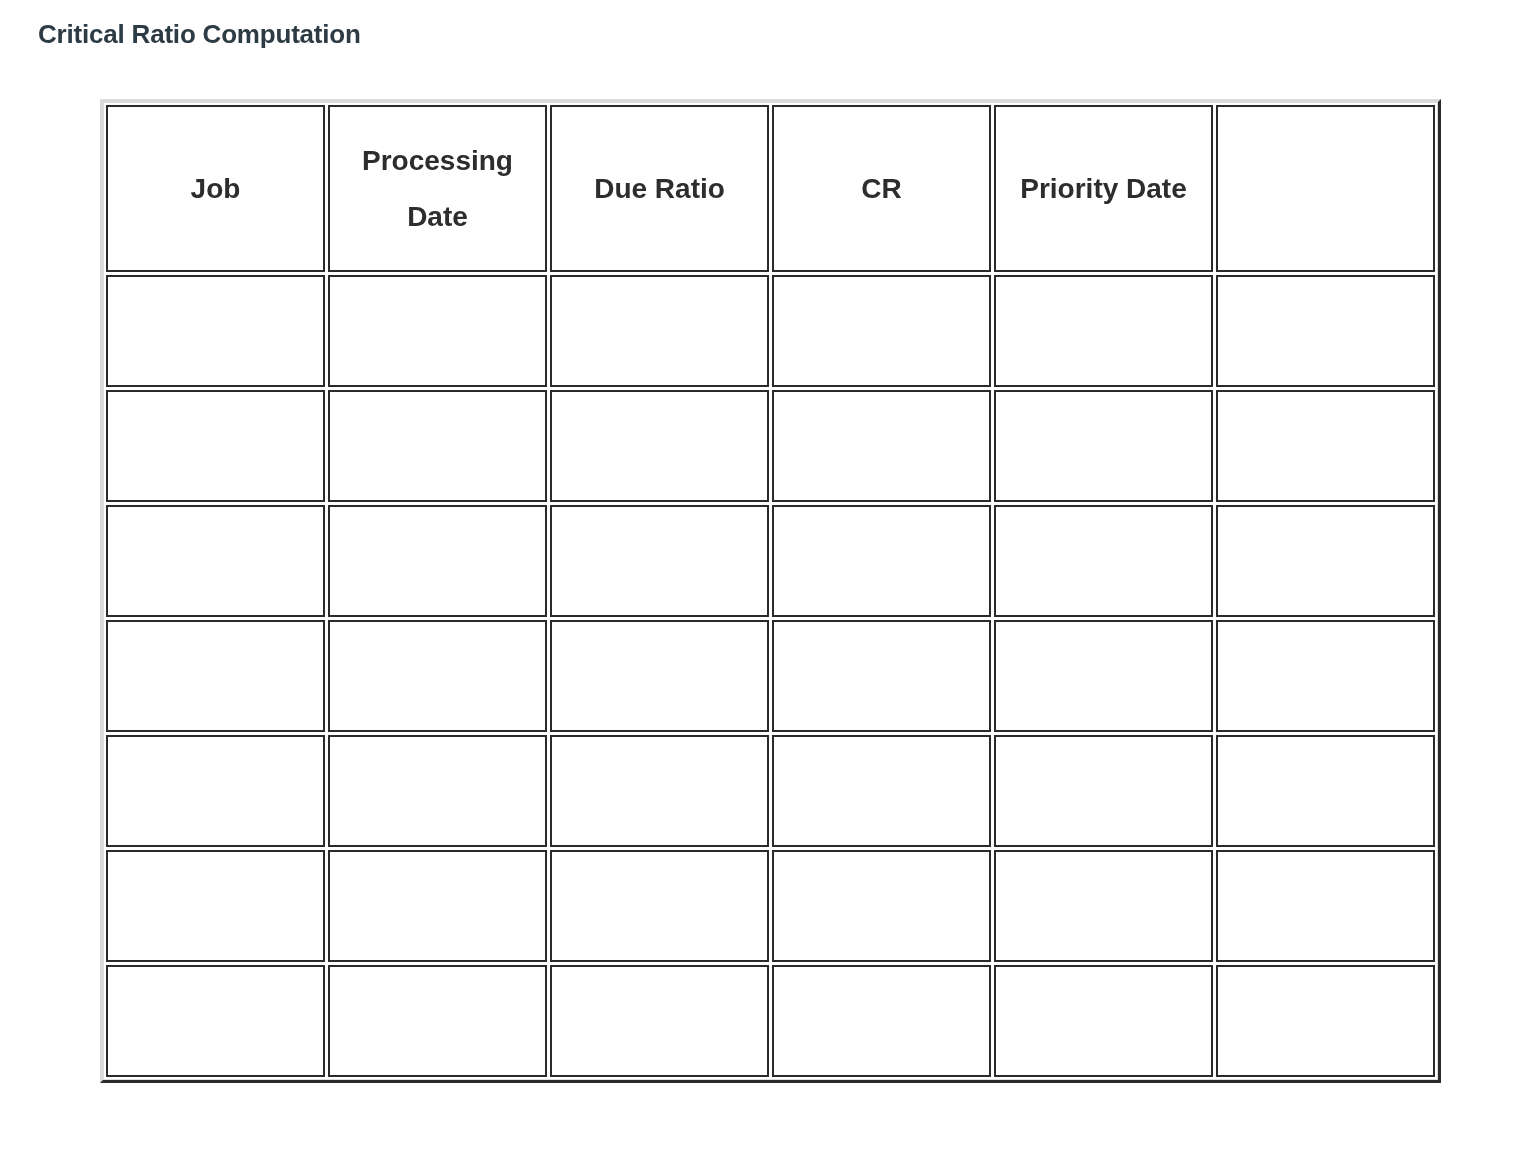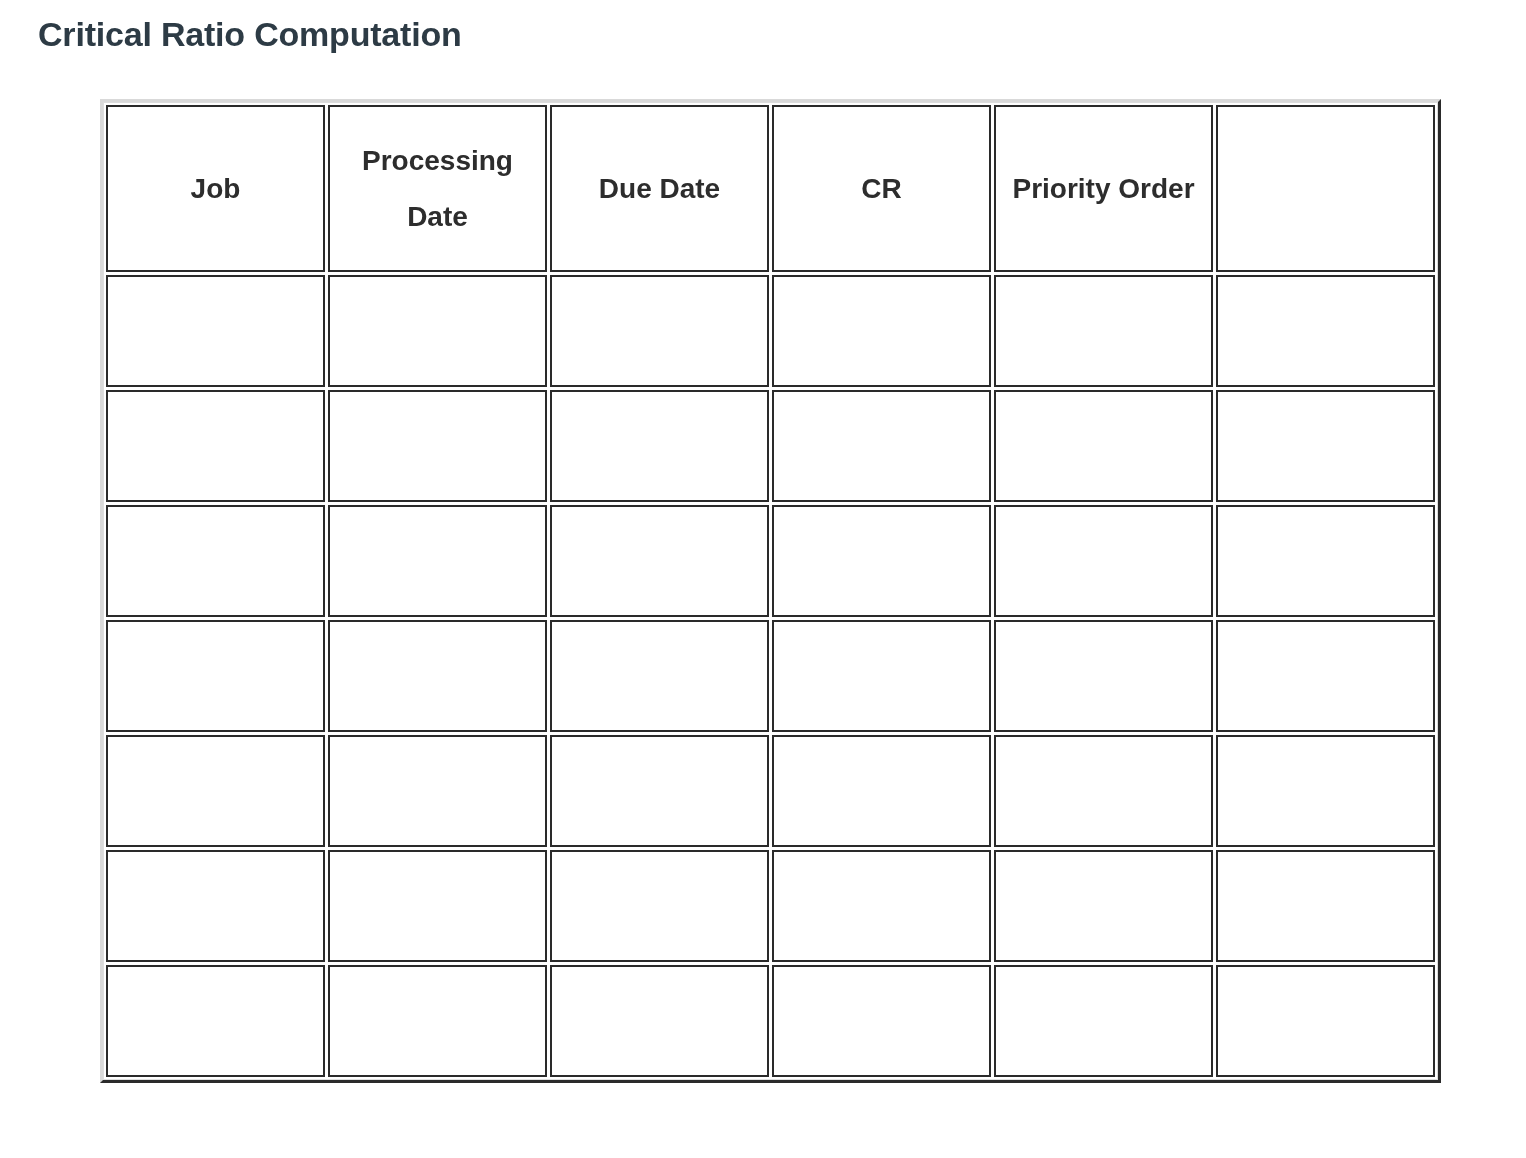--- a/index.html
+++ b/index.html
@@ -21,21 +21,21 @@
     width: 1526px;
     height: 1158px;
     background: #ffffff;
   }
 
   
   .page-title {
     position: absolute;
     left: 38px;
     top: 11px;
-    font-size: 34px;
+    font-size: 26px;
     line-height: 46px;
     font-weight: bold;
     color: #2D3B45;
     letter-spacing: -0.2px;
     white-space: nowrap;
   }
 
   
   .table-wrap {
     position: absolute;
@@ -137,31 +137,31 @@
               <span class="head-cell-text">Job</span>
             </div>
           </th>
           <th>
             <div class="head-cell-inner">
               <span class="head-cell-text">Processing Date</span>
             </div>
           </th>
           <th>
             <div class="head-cell-inner">
-              <span class="head-cell-text">Due Date</span>
+              <span class="head-cell-text">Due Ratio</span>
             </div>
           </th>
           <th>
             <div class="head-cell-inner">
               <span class="head-cell-text">CR</span>
             </div>
           </th>
           <th>
             <div class="head-cell-inner">
-              <span class="head-cell-text">Priority Order</span>
+              <span class="head-cell-text">Priority Date</span>
             </div>
           </th>
           <th>
             <div class="head-cell-inner">
               <span class="head-cell-text"></span>
             </div>
           </th>
         </tr>
       </thead>
       <tbody>

